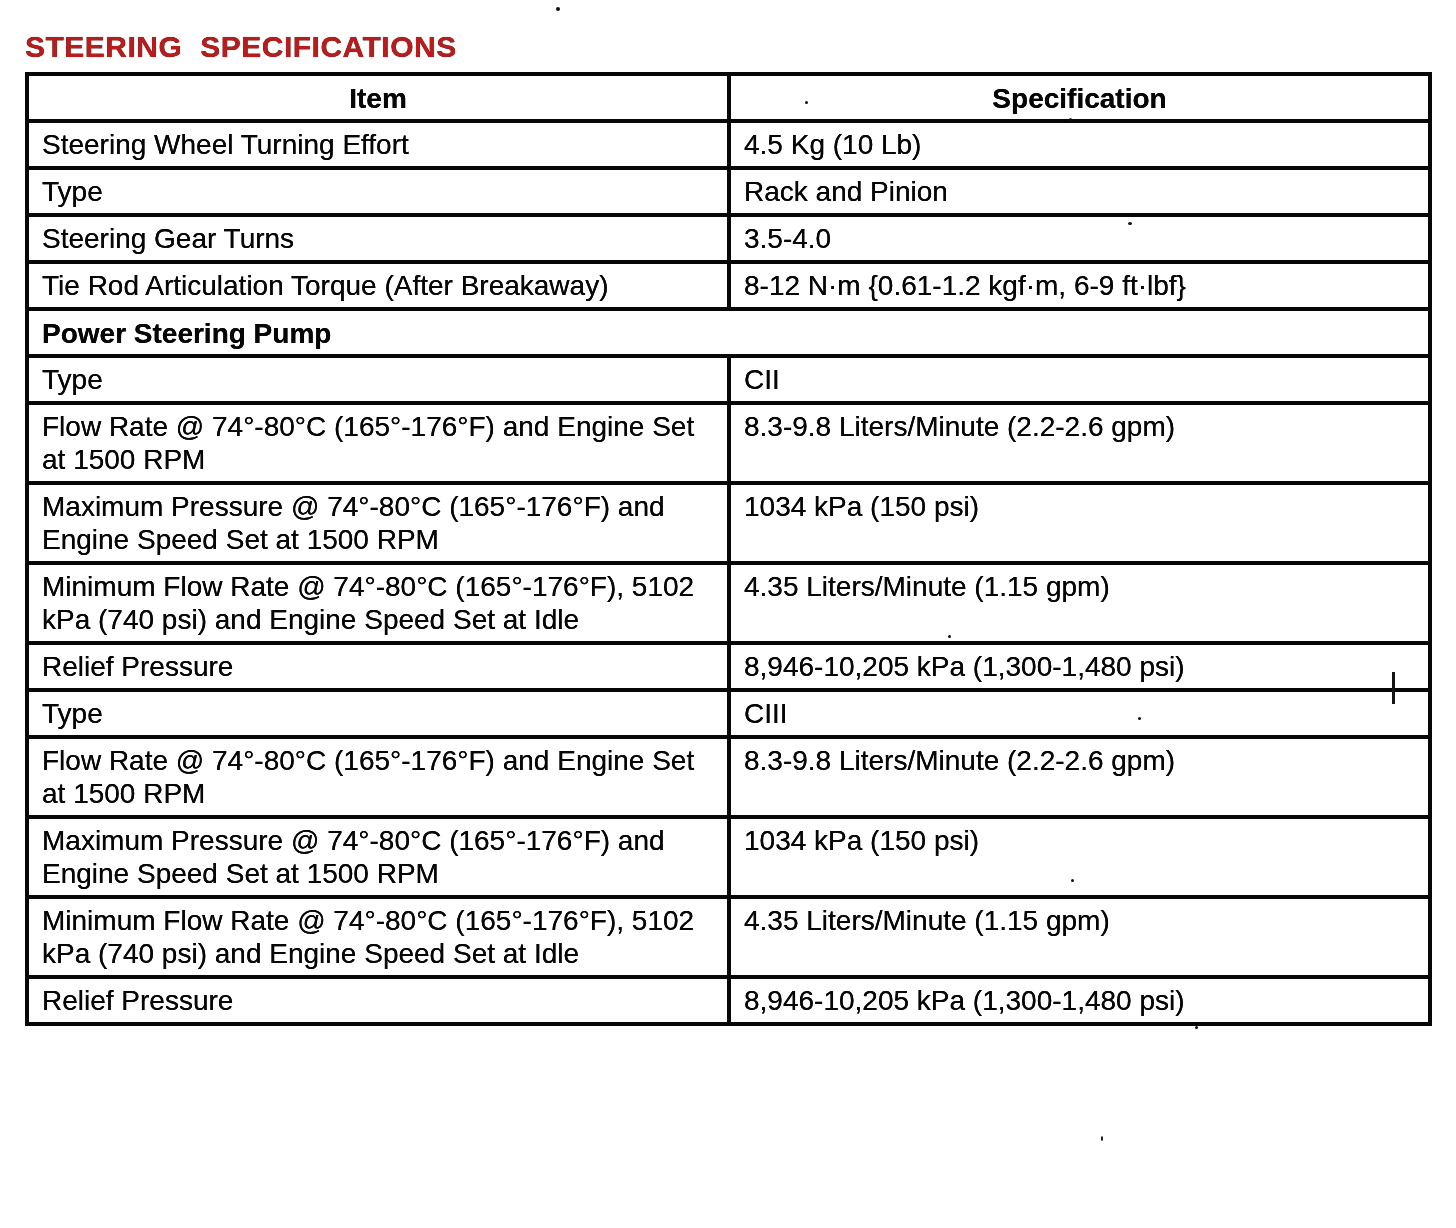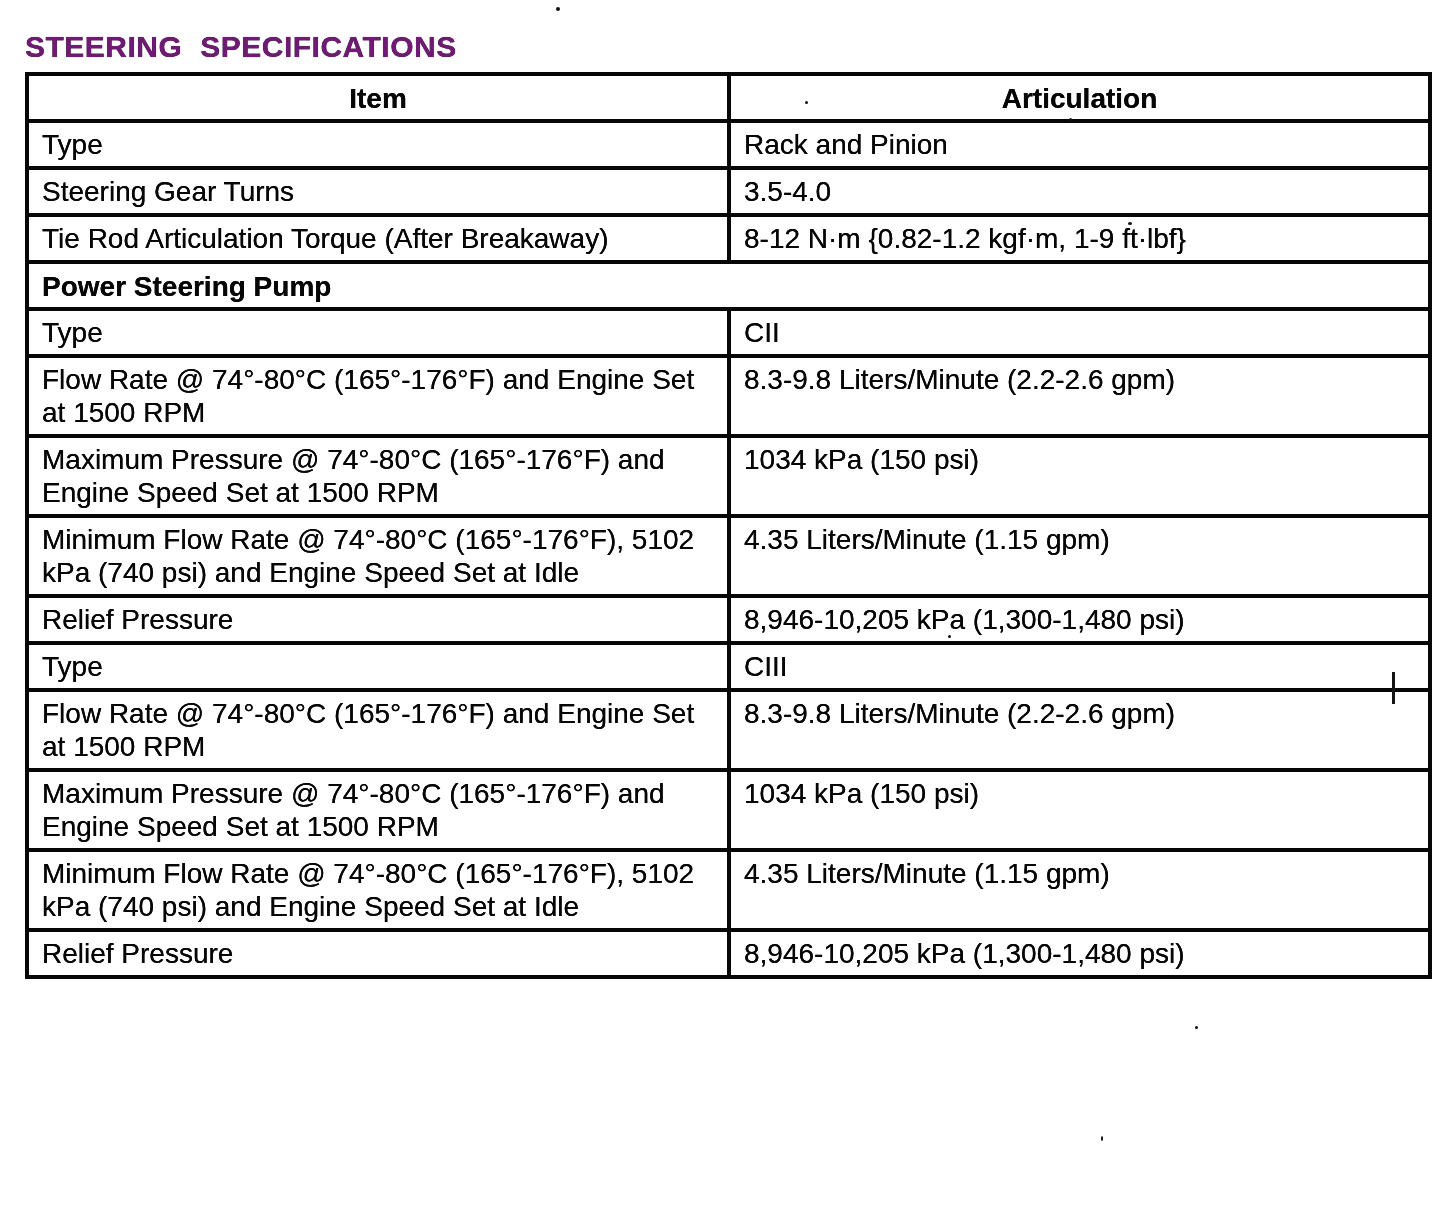--- a/index.html
+++ b/index.html
@@ -11,21 +11,21 @@
     color: #060606;
   }
   .page { position: absolute; inset: 0; }
   .doc-title {
     position: absolute;
     left: 25px; top: 30px;
     font-size: 30px;
     font-weight: 700;
     letter-spacing: 0.5px;
     word-spacing: 9px;
-    color: #701a75;
+    color: #b91c1c;
     text-shadow: 0 0 0.7px #000;
   }
   table.spec-table {
     position: absolute;
     left: 25px; top: 72px;
     width: 1403px;
     border-collapse: collapse;
     table-layout: fixed;
     border: 4px solid #000000;
   }
@@ -67,35 +67,39 @@
   <div class="doc-title">STEERING SPECIFICATIONS</div>
 
   <table class="spec-table">
     <colgroup>
       <col style="width: 702px;">
       <col style="width: 701px;">
     </colgroup>
     <thead>
       <tr>
         <th>Item</th>
-        <th>Articulation</th>
+        <th>Specification</th>
       </tr>
     </thead>
     <tbody>
+      <tr>
+        <td class="item">Steering Wheel Turning Effort</td>
+        <td class="spec">4.5 Kg (10 Lb)</td>
+      </tr>
       <tr>
         <td class="item">Type</td>
         <td class="spec">Rack and Pinion</td>
       </tr>
       <tr>
         <td class="item">Steering Gear Turns</td>
         <td class="spec">3.5-4.0</td>
       </tr>
       <tr>
         <td class="item">Tie Rod Articulation Torque (After Breakaway)</td>
-        <td class="spec">8-12 N·m {0.82-1.2 kgf·m, 1-9 ft·lbf}</td>
+        <td class="spec">8-12 N·m {0.61-1.2 kgf·m, 6-9 ft·lbf}</td>
       </tr>
       <tr>
         <td class="section" colspan="2">Power Steering Pump</td>
       </tr>
       <tr>
         <td class="item">Type</td>
         <td class="spec">CII</td>
       </tr>
       <tr>
         <td class="item">Flow Rate @ 74°-80°C (165°-176°F) and Engine Set at 1500 RPM</td>

